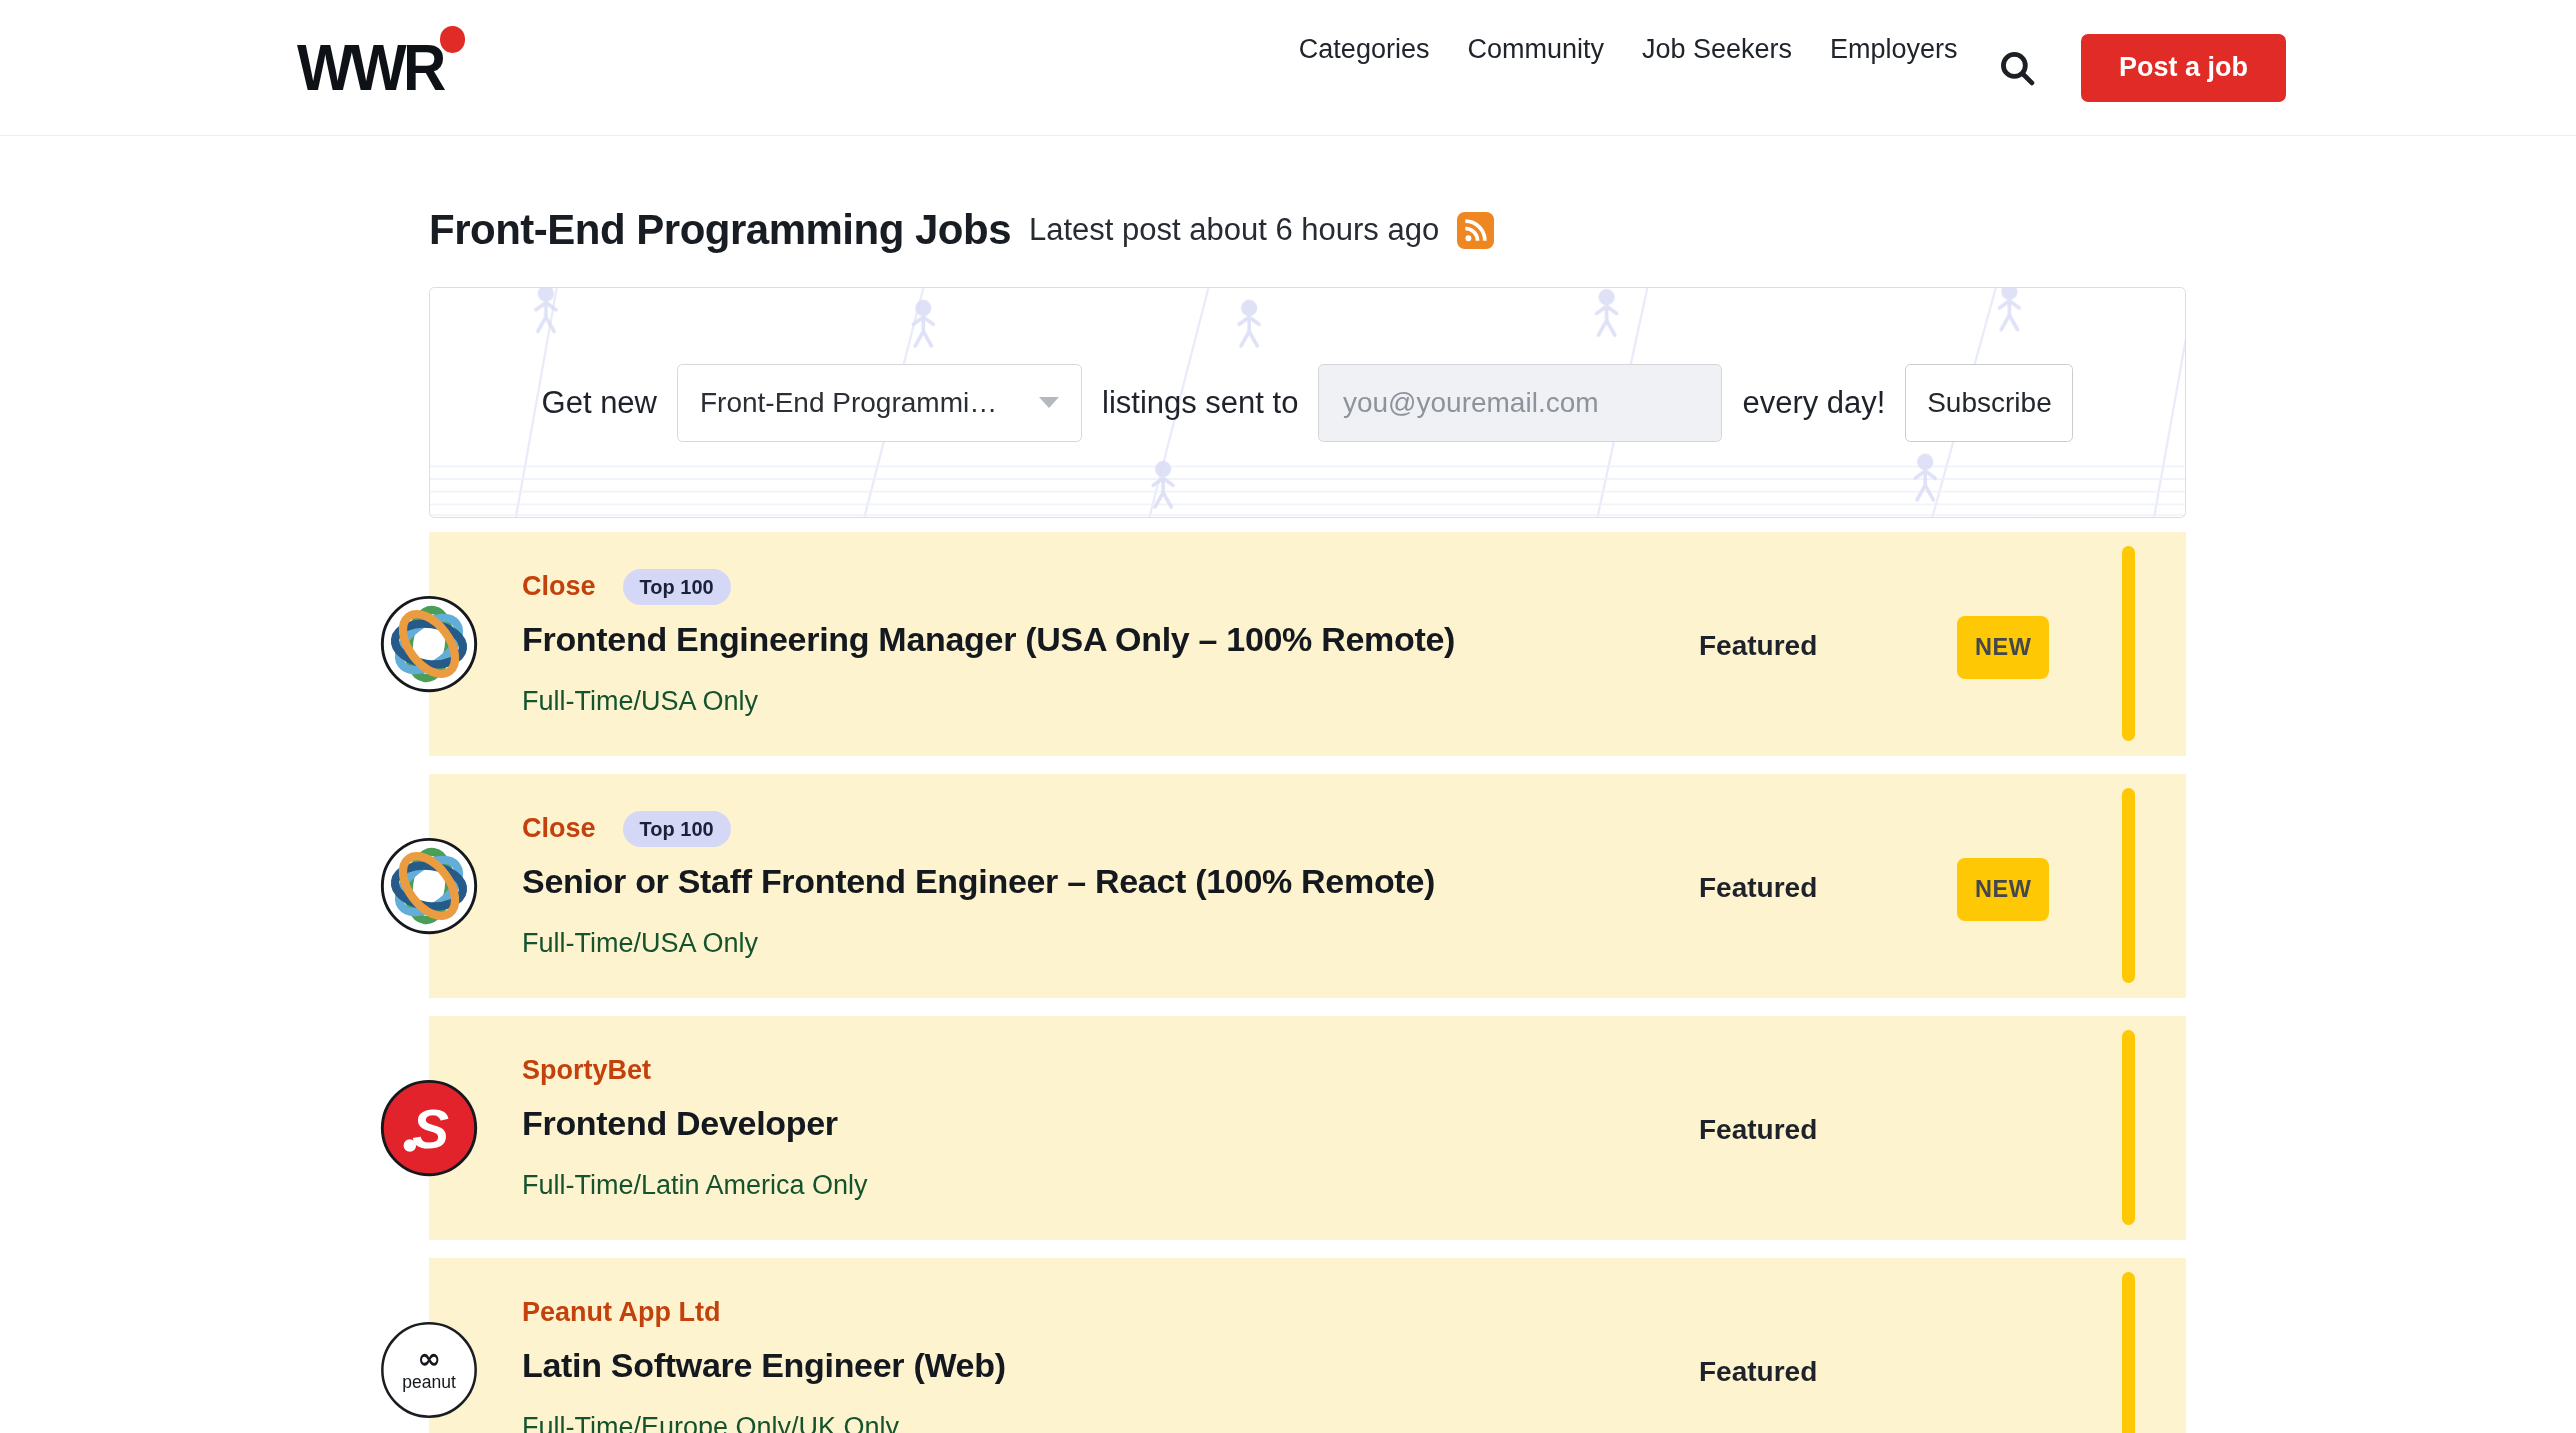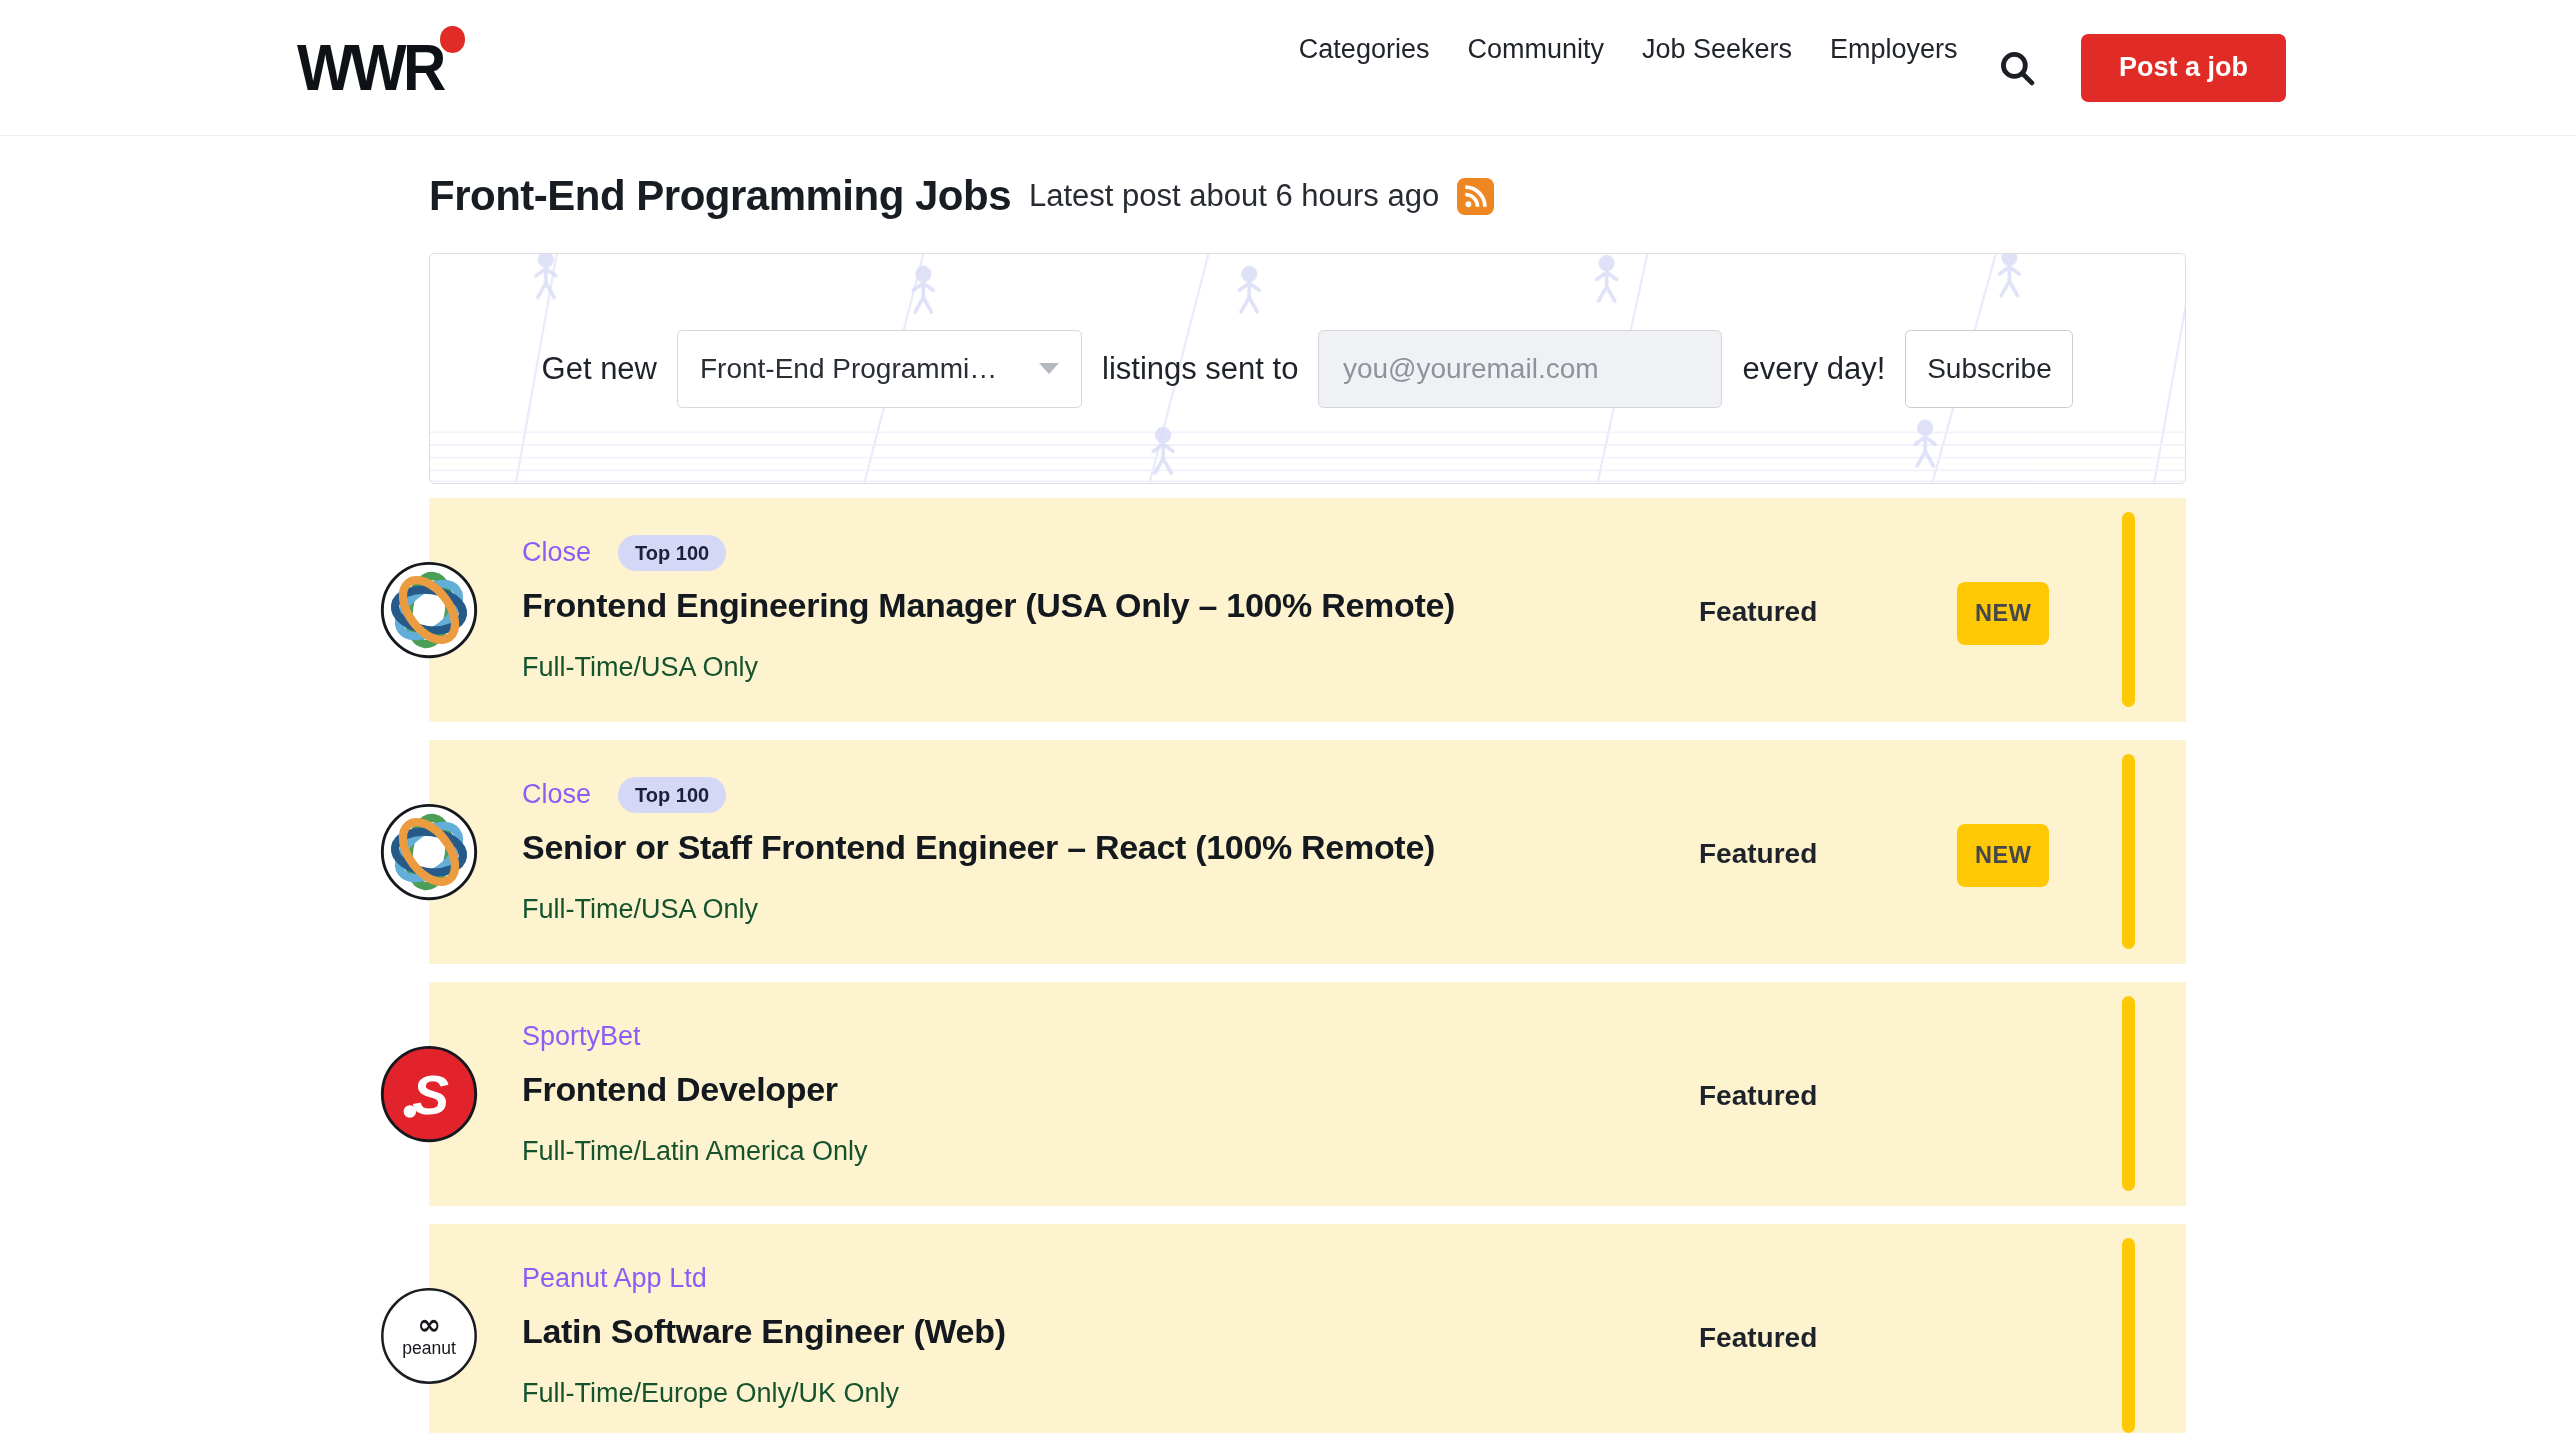--- a/index.html
+++ b/index.html
@@ -22,21 +22,21 @@
   .logo-dot{position:absolute;top:-3.6px;right:-22px;width:24.4px;height:24.4px;
     border-radius:50%;background:var(--accent);}
   .nav{margin-left:auto;display:flex;gap:38px;}
   .nav a{font-size:27px;font-weight:500;color:#20242b;text-decoration:none;}
   .search-btn{background:none;border:none;cursor:pointer;display:flex;align-items:center;}
   .post-job-btn{background:var(--accent);color:#fff;font-size:27px;font-weight:700;
     font-family:"Liberation Sans",sans-serif;border:none;border-radius:7.2px;
     padding:0 38px;height:68px;cursor:pointer;margin-left:5.4px;}
   
   .main{margin-left:429px;width:1757px;}
-  .title-row{margin-top:36px;display:flex;align-items:center;gap:18px;}
+  .title-row{margin-top:70px;display:flex;align-items:center;gap:18px;}
   .page-title{font-size:42px;font-weight:800;letter-spacing:-0.5px;color:#181c23;}
   .latest-post{font-size:31px;font-weight:400;color:#272b32;}
   .rss-link{display:flex;align-items:center;cursor:pointer;}
   
   .subscribe-box{position:relative;margin-top:33px;height:231px;
     border:0.9px solid #dcdee2;border-radius:5.4px;background:#fff;
     display:flex;align-items:center;justify-content:center;gap:20px;overflow:hidden;}
   .subscribe-box > *{position:relative;z-index:1;}
   .pattern-bg{position:absolute;inset:0;z-index:0 !important;}
   .sub-text{font-size:31px;font-weight:500;color:#1e222a;}
@@ -51,21 +51,21 @@
   .email-input::placeholder{color:#8d939c;opacity:1;}
   .subscribe-btn{width:168px;height:78px;background:#fff;border:0.9px solid #c9ccd1;
     border-radius:5.4px;font-size:28px;font-weight:500;color:#23272e;cursor:pointer;
     font-family:"Liberation Sans",sans-serif;}
   
   .jobs-list{margin-top:13.6px;}
   .job-card{position:relative;height:224px;background:var(--cream);
     margin-bottom:18px;padding-left:93px;padding-top:34px;cursor:pointer;}
   .job-logo{position:absolute;left:-50px;top:62px;width:100px;height:100px;display:block;}
   .job-company-row{display:flex;align-items:center;height:42px;}
-  .job-company{font-size:27px;font-weight:400;color:#8b5cf6;}
+  .job-company{font-size:27px;font-weight:700;color:#c2410c;}
   .badge-top100{margin-left:27px;background:var(--lavender);color:#1c2038;
     font-size:20px;font-weight:700;border-radius:20px;padding:8.1px 17px;line-height:1;}
   .job-title{font-size:34px;font-weight:800;letter-spacing:-0.3px;color:#14181f;
     margin-top:11px;line-height:40px;}
   .job-meta{font-size:27px;font-weight:400;color:#14532d;margin-top:27px;}
   .job-featured{position:absolute;left:1270px;top:98px;font-size:28px;font-weight:700;color:#1e222a;}
   .badge-new{position:absolute;left:1528px;top:84px;background:var(--gold);
     color:#44484c;font-size:23.5px;font-weight:800;border-radius:8.1px;
     padding:20px 18px;line-height:1;letter-spacing:0.5px;}
   .job-bar{position:absolute;right:51px;top:14.5px;bottom:14.5px;width:12.7px;

